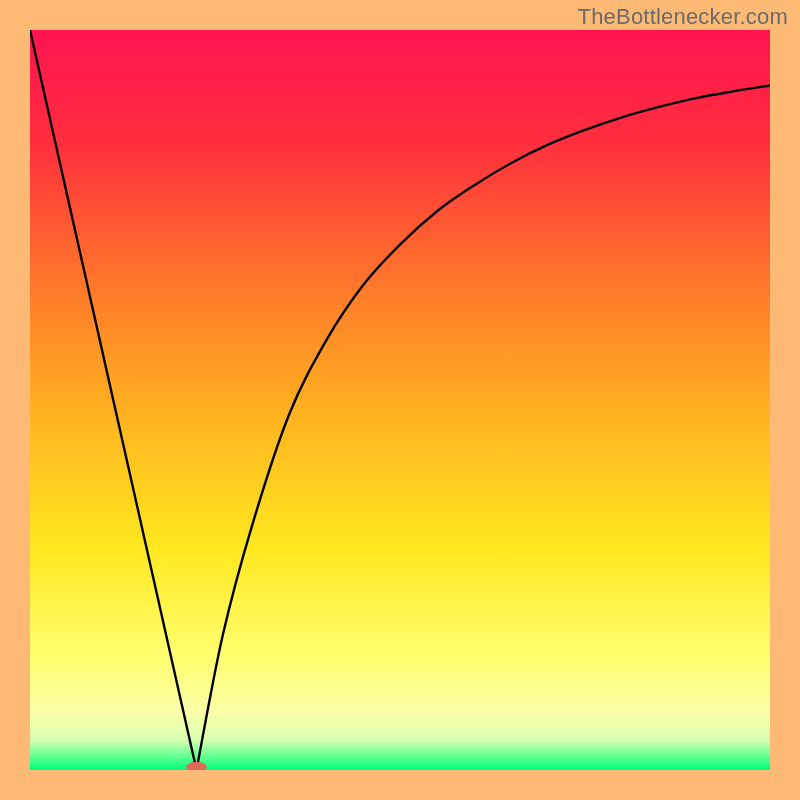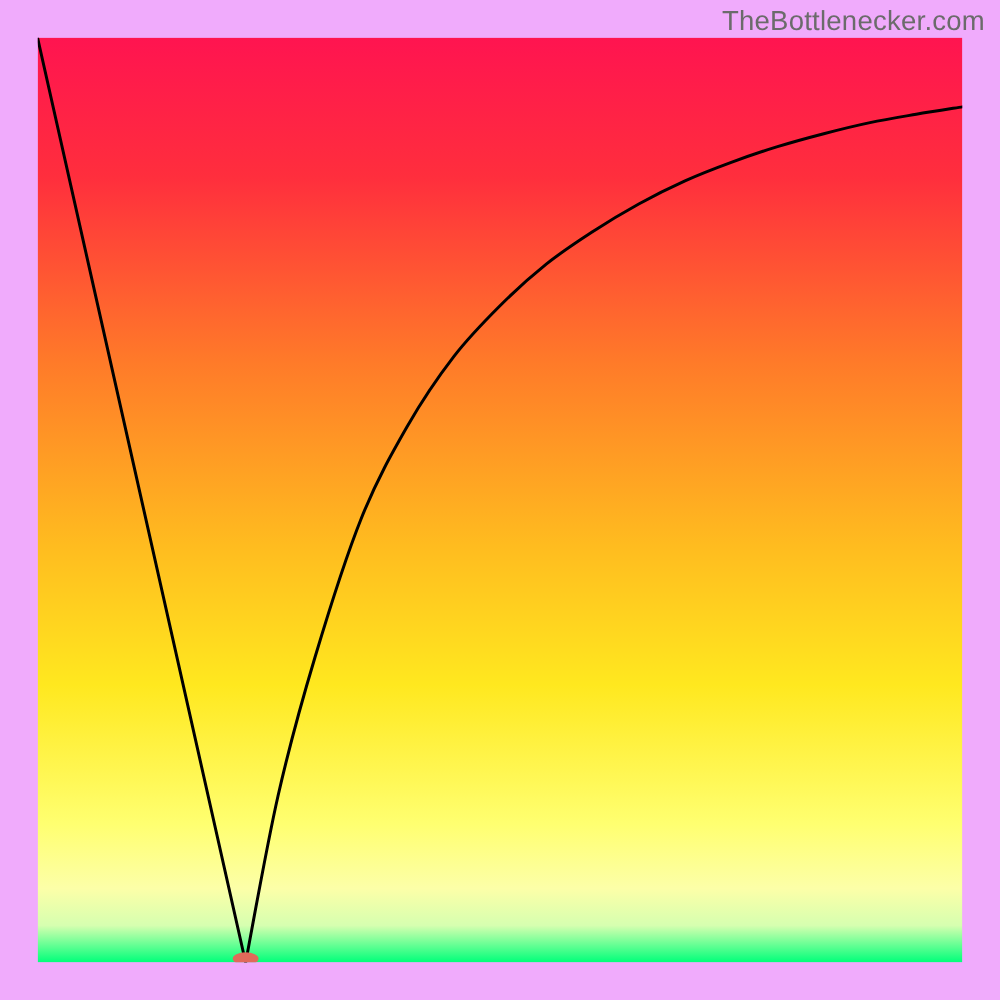--- a/index.html
+++ b/index.html
@@ -10,21 +10,21 @@
     background: #000000;
     overflow: hidden;
     font-family: Arial, Helvetica, sans-serif;
   }
   .frame {
     position: absolute;
     top: 0;
     left: 0;
     width: 800px;
     height: 800px;
-    background: #f0abfc;
+    background: #fdba74;
     text-align: right;
   }
   .plot {
     position: absolute;
     top: 30px;
     left: 30px;
     width: 740px;
     height: 740px;
     overflow: hidden;
   }

